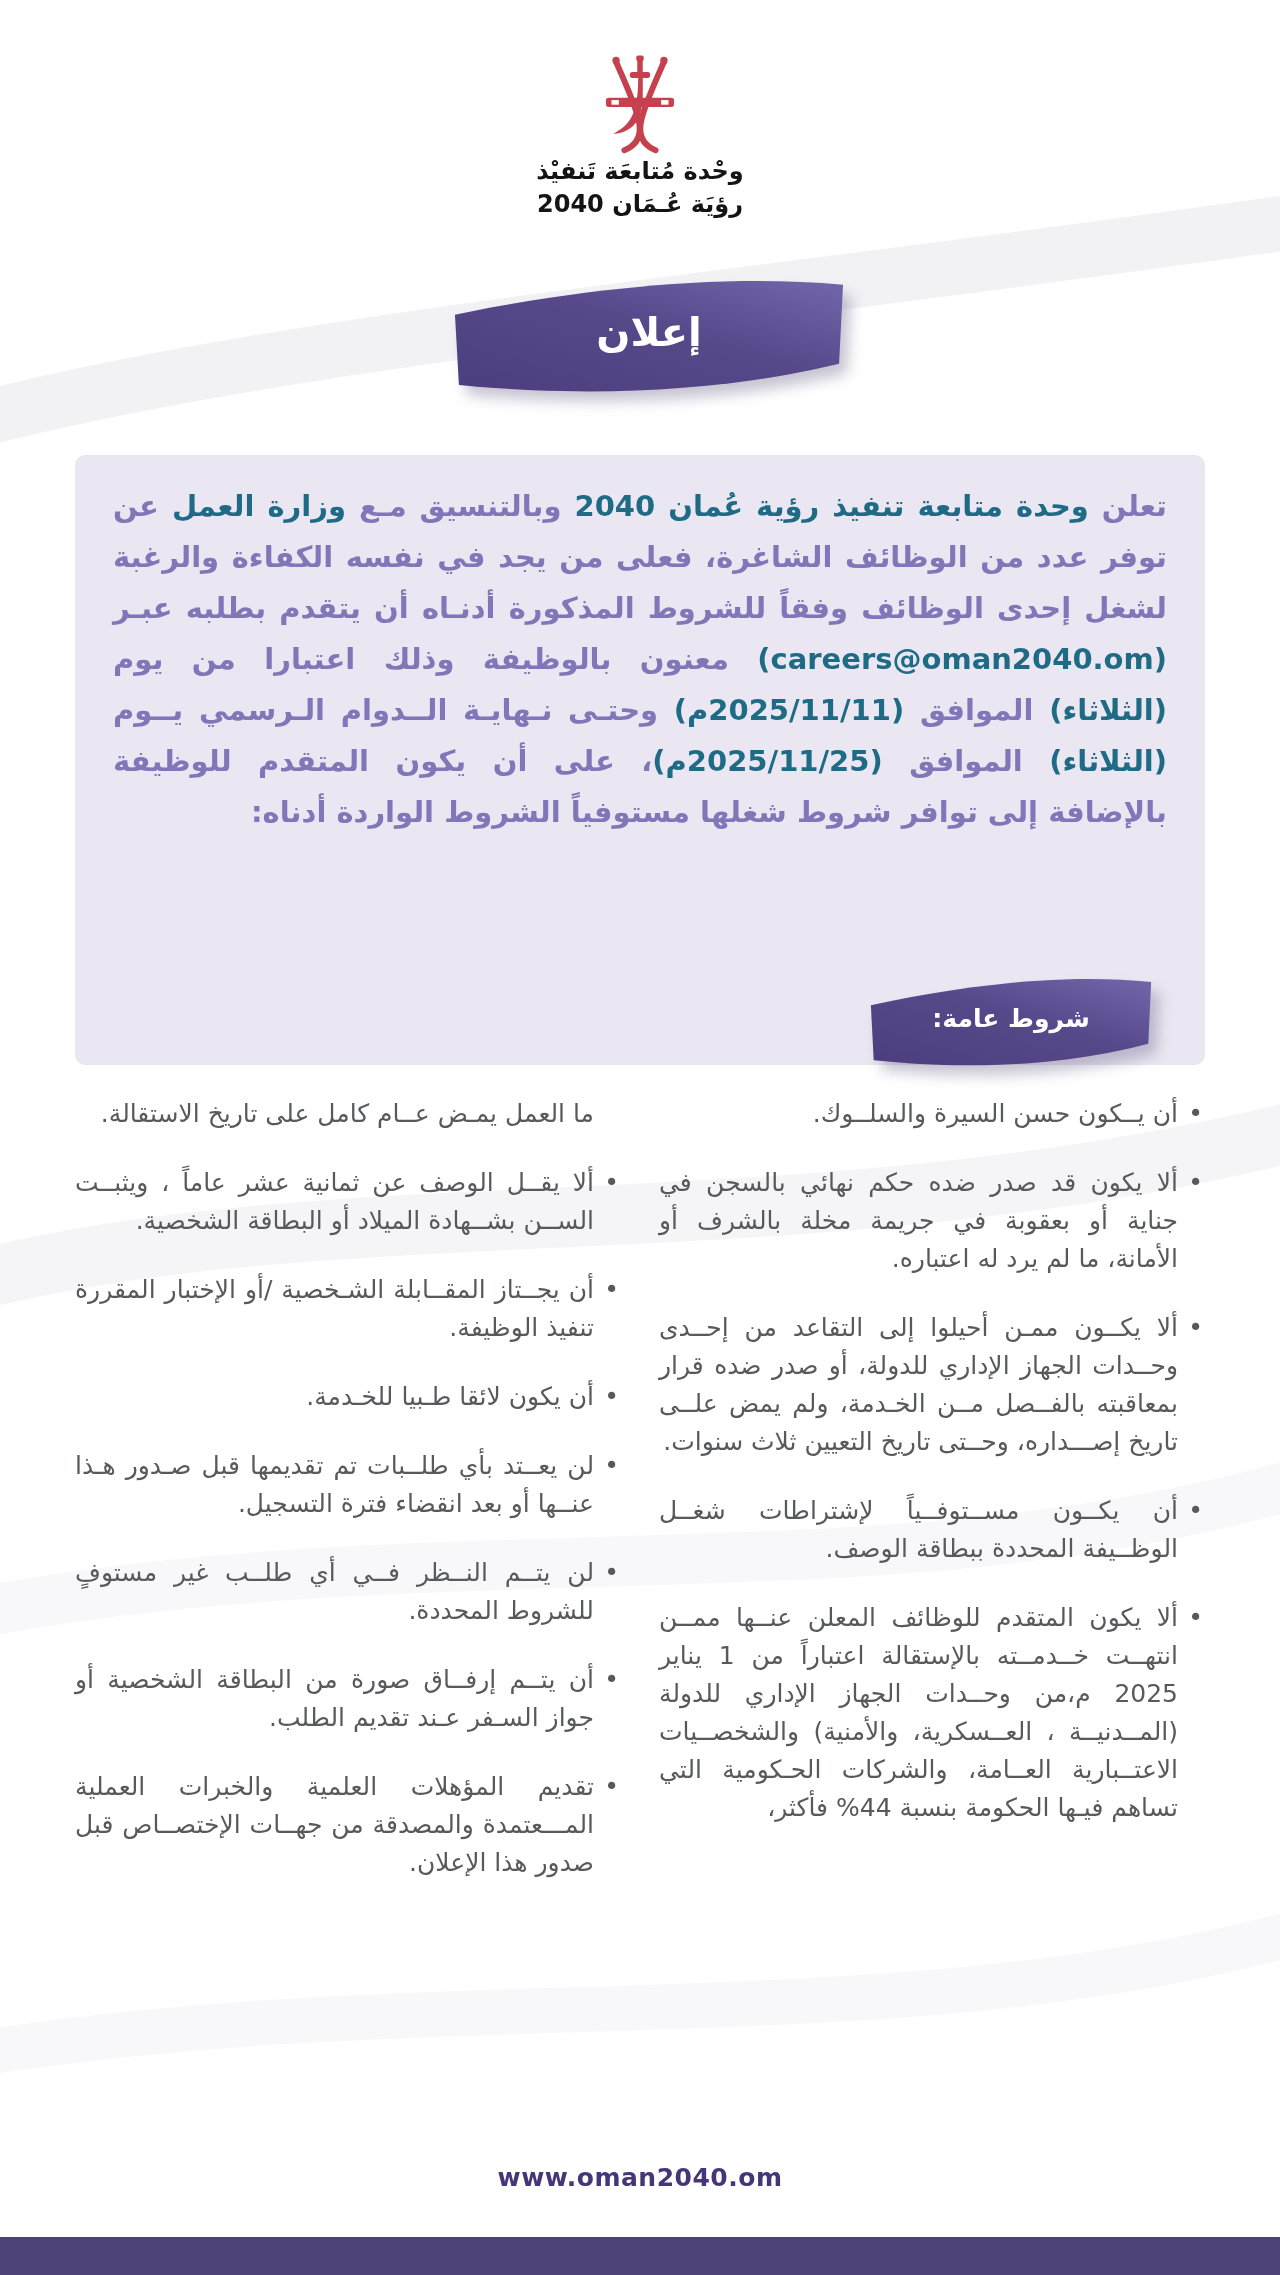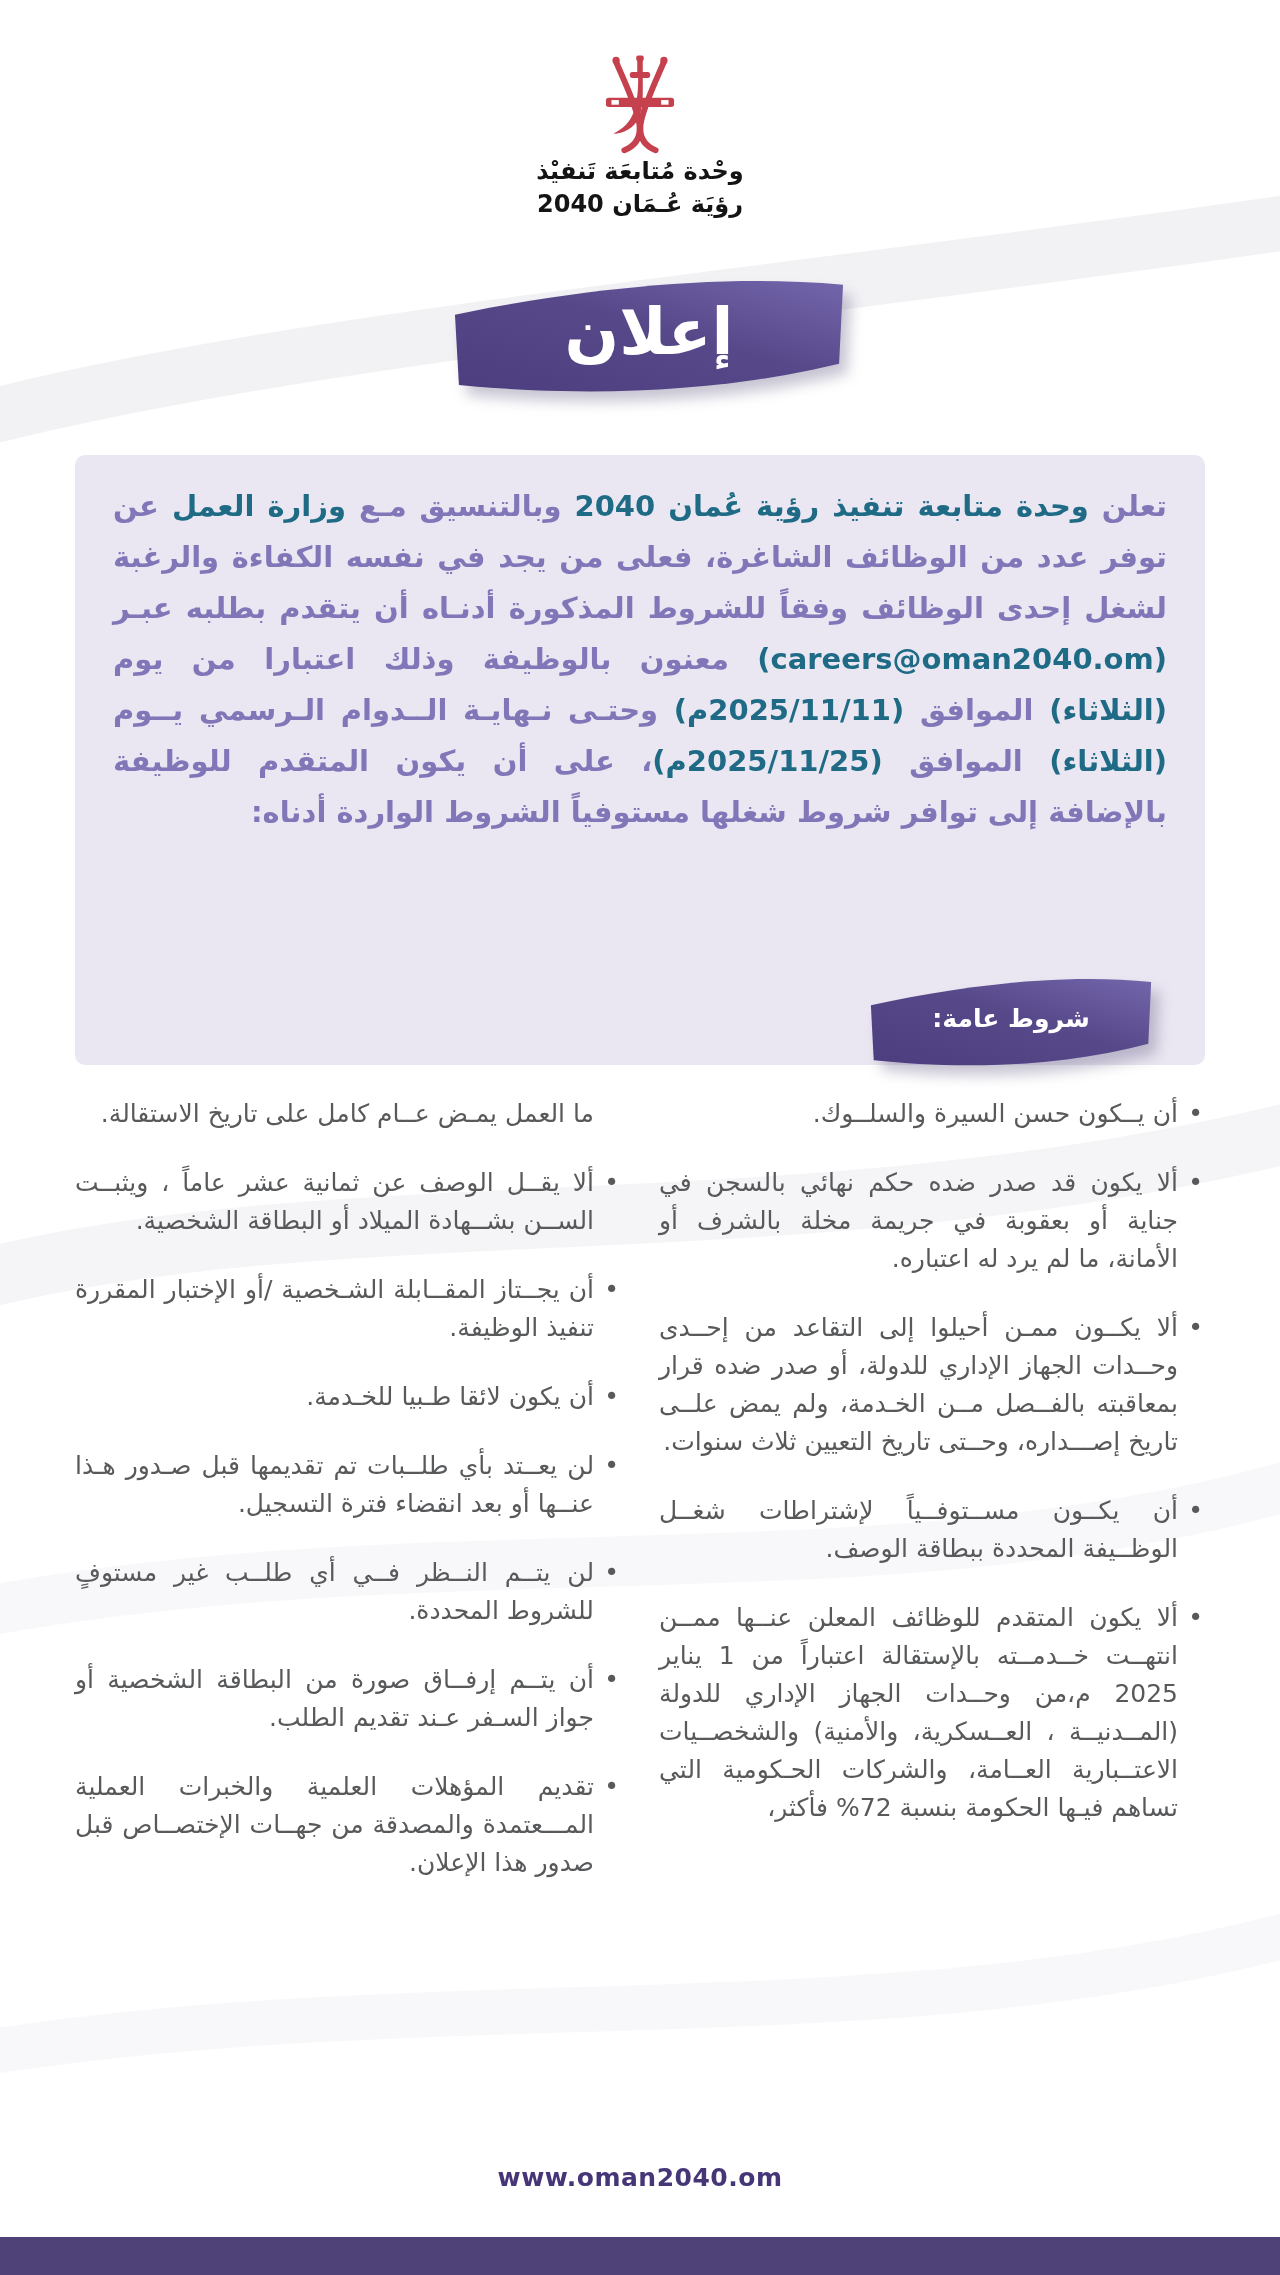--- a/index.html
+++ b/index.html
@@ -35,21 +35,21 @@
   }
   .ribbon svg { position: absolute; inset: 0; width: 100%; height: 100%; }
   .ribbon .ribbon-text {
     position: absolute; inset: 0;
     display: flex; align-items: center; justify-content: center;
     color: #ffffff; font-weight: bold;
     direction: rtl;
     padding-bottom: 8px;
   }
   .ribbon-announce { left: 451px; top: 272px; width: 396px; height: 128px; }
-  .ribbon-announce .ribbon-text { font-size: 64px; }
+  .ribbon-announce .ribbon-text { font-size: 40px; }
   .ribbon-section { left: 868px; top: 972px; width: 286px; height: 100px; }
   .ribbon-section .ribbon-text { font-size: 25px; }
 
   
   .intro-panel {
     position: absolute;
     left: 75px; top: 455px; width: 1130px; height: 610px;
     background: #eae7f2;
     border-radius: 10px;
     box-sizing: border-box;
@@ -168,21 +168,21 @@
   </svg>
   <div class="ribbon-text">شروط عامة:</div>
 </div>
 
 <div class="conditions">
   <div class="cond-col">
       <div class="cond-item"><span class="dot">•</span><span>أن يــكون حسن السيرة والسلــوك.</span></div>
       <div class="cond-item"><span class="dot">•</span><span>ألا يكون قد صدر ضده حكم نهائي بالسجن في جناية أو بعقوبة في جريمة مخلة بالشرف أو الأمانة، ما لم يرد له اعتباره.</span></div>
       <div class="cond-item"><span class="dot">•</span><span>ألا يكــون ممـن أحيلوا إلى التقاعد من إحــدى وحــدات الجهاز الإداري للدولة، أو صدر ضده قرار بمعاقبته بالفــصل مــن الخـدمة، ولم يمض علــى تاريخ إصـــداره، وحــتى تاريخ التعيين ثلاث سنوات.</span></div>
       <div class="cond-item"><span class="dot">•</span><span>أن يكــون مســتوفــياً لإشتراطات شغــل الوظــيفة المحددة ببطاقة الوصف.</span></div>
-      <div class="cond-item"><span class="dot">•</span><span>ألا يكون المتقدم للوظائف المعلن عنــها ممــن انتهــت خــدمــته بالإستقالة اعتباراً من 1 يناير 2025 م،من وحــدات الجهاز الإداري للدولة (المــدنيــة ، العــسكرية، والأمنية) والشخصــيات الاعتــبارية العــامة، والشركات الحـكومية التي تساهم فيـها الحكومة بنسبة 72% فأكثر،</span></div>
+      <div class="cond-item"><span class="dot">•</span><span>ألا يكون المتقدم للوظائف المعلن عنــها ممــن انتهــت خــدمــته بالإستقالة اعتباراً من 1 يناير 2025 م،من وحــدات الجهاز الإداري للدولة (المــدنيــة ، العــسكرية، والأمنية) والشخصــيات الاعتــبارية العــامة، والشركات الحـكومية التي تساهم فيـها الحكومة بنسبة 44% فأكثر،</span></div>
     </div>
   <div class="cond-col">
       <div class="cond-item"><span>ما العمل يمـض عــام كامل على تاريخ الاستقالة.</span></div>
       <div class="cond-item"><span class="dot">•</span><span>ألا يقــل الوصف عن ثمانية عشر عاماً ، ويثبــت الســن بشــهادة الميلاد أو البطاقة الشخصية.</span></div>
       <div class="cond-item"><span class="dot">•</span><span>أن يجــتاز المقــابلة الشـخصية /أو الإختبار المقررة تنفيذ الوظيفة.</span></div>
       <div class="cond-item"><span class="dot">•</span><span>أن يكون لائقا طـبيا للخـدمة.</span></div>
       <div class="cond-item"><span class="dot">•</span><span>لن يعــتد بأي طلــبات تم تقديمها قبل صـدور هـذا عنــها أو بعد انقضاء فترة التسجيل.</span></div>
       <div class="cond-item"><span class="dot">•</span><span>لن يتــم النــظر فــي أي طلــب غير مستوفٍ للشروط المحددة.</span></div>
       <div class="cond-item"><span class="dot">•</span><span>أن يتــم إرفــاق صورة من البطاقة الشخصية أو جواز السـفر عـند تقديم الطلب.</span></div>
       <div class="cond-item"><span class="dot">•</span><span>تقديم المؤهلات العلمية والخبرات العملية المـــعتمدة والمصدقة من جهــات الإختصــاص قبل صدور هذا الإعلان.</span></div>

